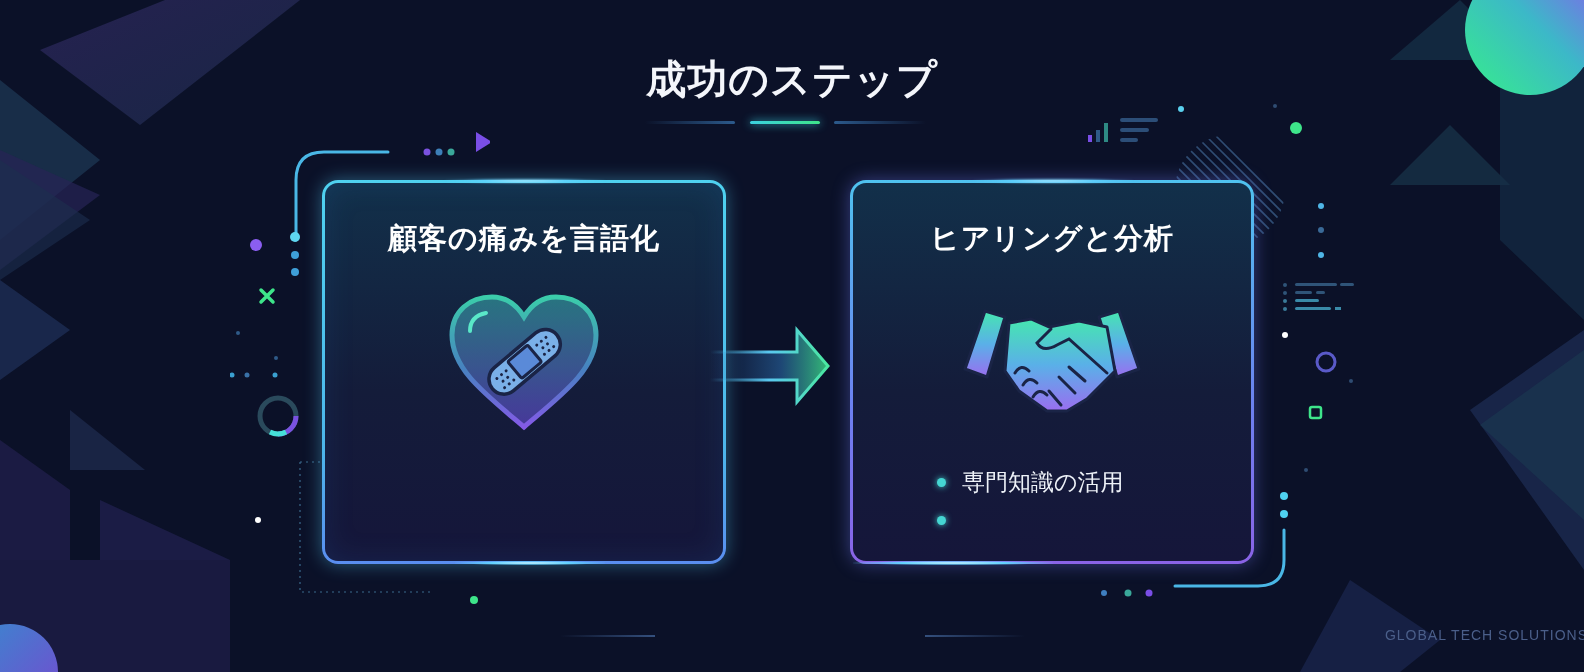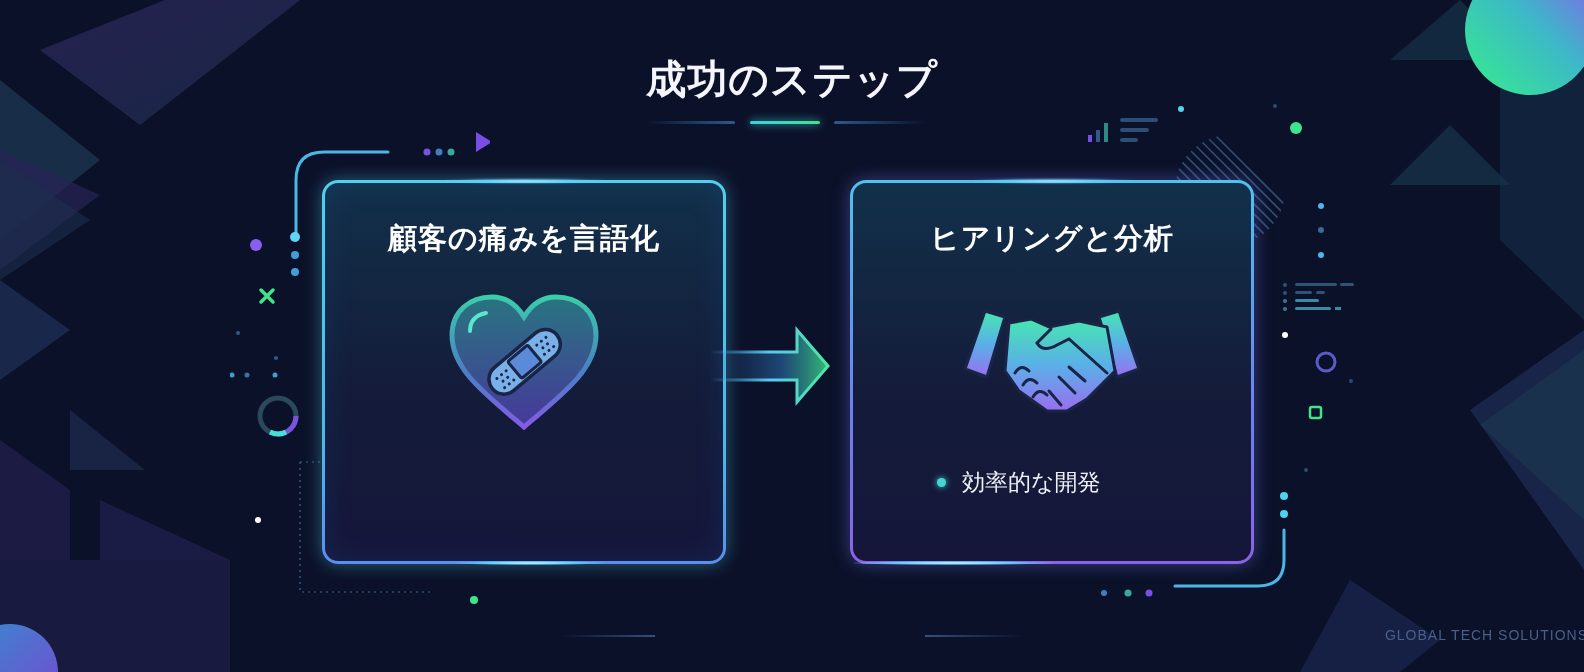--- a/index.html
+++ b/index.html
@@ -280,20 +280,23 @@
       <path d="M118,92 L102,76"></path>
       <path d="M104,104 L92,90"></path>
       <path d="M58,72 Q64,62 72,70"></path>
       <path d="M66,84 Q72,74 80,82"></path>
       <path d="M76,96 Q82,86 90,94"></path>
     </g>
   </svg>
   <ul class="bullets" style="left:84px;">
     <li>
         <span class="dot"></span>
-        <span>効率的な開発</span>
+        <span>専門知識の活用</span>
+      </li>
+    <li>
+        <span class="dot"></span>
       </li>
   </ul>
 </div>
 
 <div class="fline" style="left:560px;width:95px;background:linear-gradient(90deg,rgba(50,80,130,0),#34507e);"></div>
 <div class="footer">GLOBAL TECH SOLUTIONS</div>
 <div class="fline" style="left:925px;width:100px;background:linear-gradient(90deg,#34507e,rgba(50,80,130,0));"></div>
 
 </body></html>

